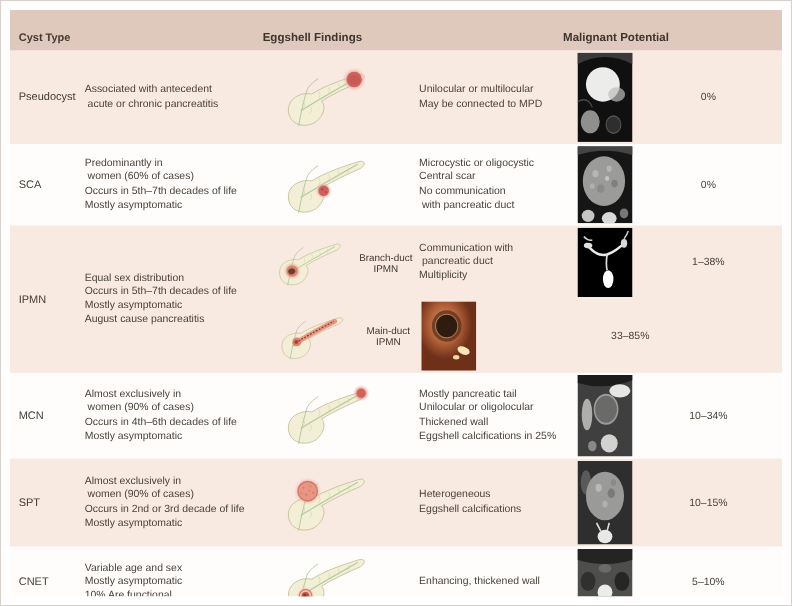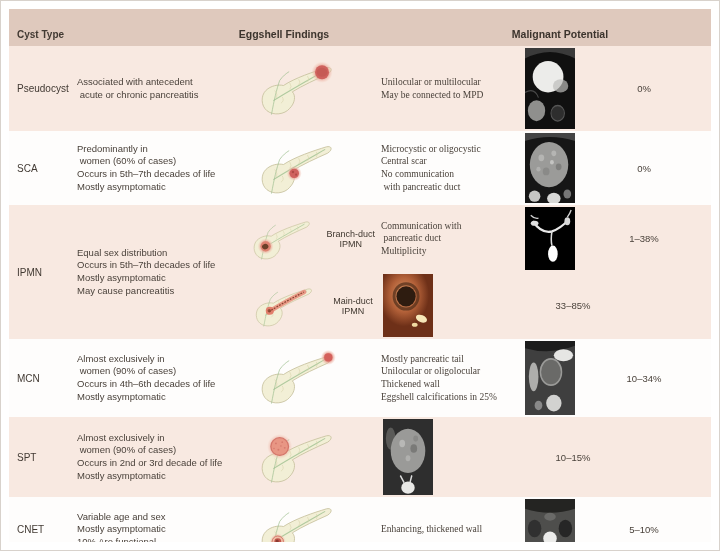--- a/index.html
+++ b/index.html
@@ -7,21 +7,21 @@
   .tbl{width:100%;height:100%;display:flex;flex-direction:column;overflow:hidden;}
   .hdr{height:37px;flex-shrink:0;display:flex;align-items:flex-end;background:#dfc9bd;
        color:#3c342d;font-weight:bold;font-size:10.5px;line-height:1.25;padding-bottom:5px;box-sizing:border-box;}
   .row{display:flex;align-items:center;flex-shrink:0;}
   .pink{background:#f8e9e1;}
   .white{background:#fefdfc;}
   .h67{height:85px}.h74{height:74px}.h134{height:134px}.h78{height:78px}.h80{height:80px}.h65{height:65px}
   .c-type{width:68px;padding-left:8px;box-sizing:border-box;font-size:10px;color:#423a33;}
   .c-char{width:168px;font-size:9.5px;color:#4a423b;white-space:pre-line;line-height:1.32;}
   .c-illus{width:136px;display:flex;flex-direction:row;align-items:center;justify-content:flex-start;}
-  .c-find{width:142px;font-size:9.5px;color:#4a423b;white-space:pre-line;line-height:1.32;font-family:Liberation Serif, serif;}
+  .c-find{width:142px;font-size:9.5px;color:#4a423b;white-space:pre-line;line-height:1.32;}
   .c-photo{width:54px;align-self:stretch;display:flex;align-items:center;justify-content:center;padding:2px 0;box-sizing:border-box;}
   .c-photo svg{width:50px;height:100%;display:block;}
   .c-malig{flex:1;text-align:center;font-size:9.5px;color:#4a423b;}
   .h-char{width:168px;text-align:center;white-space:pre-line;}
   .h-illus{width:136px;}
   .h-find{width:142px;text-align:center;}
   .h-photo{width:54px;}
   .h-malig{flex:1;text-align:center;}
   .subrows{flex:1;display:flex;flex-direction:column;align-self:stretch;}
   .subrow{flex:1;display:flex;align-items:center;}
@@ -129,21 +129,21 @@
         </svg>
       </div>
       <div class="c-malig">0%</div>
     </div>
 
     <div class="row pink h134">
       <div class="c-type">IPMN</div>
       <div class="c-char">Equal sex distribution
 Occurs in 5th–7th decades of life
 Mostly asymptomatic
-May cause pancreatitis</div>
+August cause pancreatitis</div>
       <div class="subrows">
 
         <div class="subrow">
           <div class="c-illus">
             <svg class="illus-sm" viewBox="0 0 130 95">
               <use href="#pancreas"></use>
               <circle cx="31" cy="62" r="16" fill="url(#cystGlow)"></circle>
               <circle cx="31" cy="62" r="10" fill="#dd8270"></circle>
               <path d="M26 59 q5 -4 9 0 q4 4 -1 8 q-6 3 -9 -1 q-3 -4 1 -7" fill="#6b4028"></path>
             </svg>
@@ -237,20 +237,22 @@
           <g fill="#d4766a" opacity="0.85">
             <circle cx="30" cy="26" r="1.5"></circle>
               <circle cx="40" cy="24" r="1.4"></circle>
               <circle cx="44" cy="33" r="1.5"></circle>
             <circle cx="34" cy="36" r="1.6"></circle>
               <circle cx="27" cy="34" r="1.3"></circle>
               <circle cx="38" cy="30" r="1.3"></circle>
           </g>
         </svg>
       </div>
+      <div class="c-find">Heterogeneous
+Eggshell calcifications</div>
       <div class="c-photo">
         <svg viewBox="0 0 52 62" preserveAspectRatio="none">
           <rect width="52" height="62" fill="#2e2e2e"></rect>
           <ellipse cx="8" cy="16" rx="5" ry="9" fill="#5a5a58"></ellipse>
           <circle cx="26" cy="26" r="18" fill="#9a9a98"></circle>
           <circle cx="20" cy="20" r="3" fill="#b8b8b6"></circle>
             <circle cx="32" cy="24" r="3.5" fill="#7a7a78"></circle>
           <circle cx="26" cy="32" r="2.5" fill="#b0b0ae"></circle>
             <circle cx="34" cy="16" r="2.5" fill="#8a8a88"></circle>
           <path d="M18 46 l4 6 M30 46 l-2 6" stroke="#ddd" stroke-width="1.5"></path>

